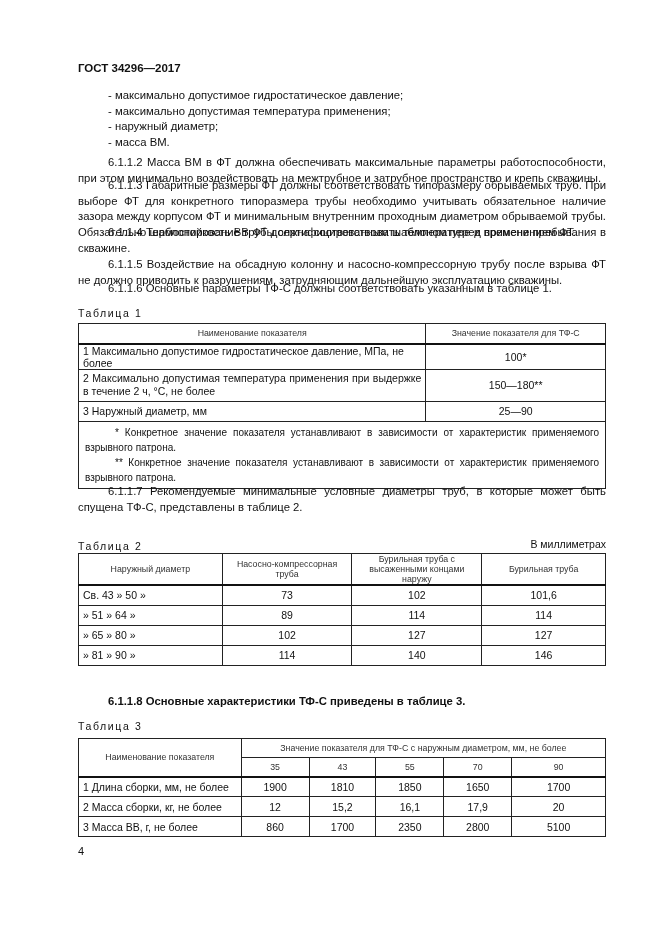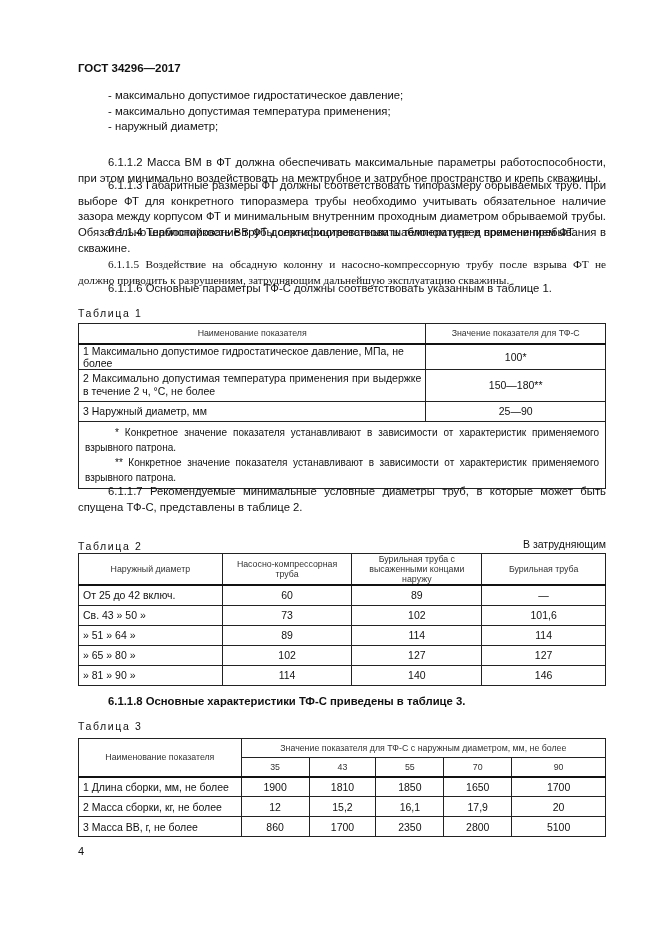--- a/index.html
+++ b/index.html
@@ -23,26 +23,27 @@
 </style>
 </head>
 <body>
 
 <div class="abs hdr">ГОСТ 34296—2017</div>
 
 <div class="abs bul txt" style="top:88px;">
   <div>- максимально допустимое гидростатическое давление;</div>
   <div>- максимально допустимая температура применения;</div>
   <div>- наружный диаметр;</div>
+  <div>- масса ВМ.</div>
 </div>
 
 <div class="abs para txt ind" style="top:155px;">6.1.1.2 Масса ВМ в ФТ должна обеспечивать максимальные параметры работоспособности, при этом минимально воздействовать на межтрубное и затрубное пространство и крепь скважины.</div>
 <div class="abs para txt ind" style="top:177px;top:178px;">6.1.1.3 Габаритные размеры ФТ должны соответствовать типоразмеру обрываемых труб. При выборе ФТ для конкретного типоразмера трубы необходимо учитывать обязательное наличие зазора между корпусом ФТ и минимальным внутренним проходным диаметром обрываемой трубы. Обязательно шаблонирование трубы сертифицированным шаблоном перед применением ФТ.</div>
 <div class="abs para txt ind" style="top:225px;">6.1.1.4 Термостойкость ВВ ФТ должна соответствовать температуре и времени пребывания в скважине.</div>
-<div class="abs para txt ind" style="top:257px;font-family:Liberation Serif, serif;">6.1.1.5 Воздействие на обсадную колонну и насосно-компрессорную трубу после взрыва ФТ не должно приводить к разрушениям, затрудняющим дальнейшую эксплуатацию скважины.</div>
+<div class="abs para txt ind" style="top:257px;">6.1.1.5 Воздействие на обсадную колонну и насосно-компрессорную трубу после взрыва ФТ не должно приводить к разрушениям, затрудняющим дальнейшую эксплуатацию скважины.</div>
 <div class="abs para txt ind" style="top:273px;top:281px;">6.1.1.6 Основные параметры ТФ-С должны соответствовать указанным в таблице 1.</div>
 
 <div class="abs cap" style="top:307px;">Таблица 1</div>
 <table class="outer" style="left:78px;top:323px;width:528px;">
   <colgroup>
       <col style="width:348px">
       <col style="width:180px">
     </colgroup>
   <tbody>
       <tr style="height:20px;" class="thick-b">
@@ -66,41 +67,35 @@
       <p>* Конкретное значение показателя устанавливают в зависимости от характеристик применяемого взрывного патрона.</p>
       <p>** Конкретное значение показателя устанавливают в зависимости от характеристик применяемого взрывного патрона.</p>
     </td>
   </tr>
 </tbody>
   </table>
 
 <div class="abs para txt ind" style="top:484px;">6.1.1.7 Рекомендуемые минимальные условные диаметры труб, в которые может быть спущена ТФ-С, представлены в таблице 2.</div>
 
 <div class="abs cap" style="top:504px;margin-top:36px;">Таблица 2</div>
-<div class="abs txt" style="right:55px;top:537px;font-size:10.5px;">В затрудняющим</div>
+<div class="abs txt" style="right:55px;top:537px;font-size:10.5px;">В миллиметрах</div>
 <table class="outer" style="left:78px;top:553px;width:528px;">
   <colgroup>
       <col style="width:144px">
       <col style="width:130px">
       <col style="width:130px">
       <col style="width:124px">
     </colgroup>
   <tbody>
       <tr style="height:29px;" class="thick-b">
     <th>Наружный диаметр</th>
     <th>Насосно-компрессорная труба</th>
     <th>Бурильная труба с высаженными концами наружу</th>
     <th>Бурильная труба</th>
   </tr>
-  <tr style="height:20px;">
-        <td>От 25 до 42 включ.</td>
-        <td class="c">60</td>
-        <td class="c">89</td>
-        <td class="c">—</td>
-      </tr>
   <tr style="height:20px;margin-top:21px;">
         <td>Св. 43 » 50 »</td>
         <td class="c">73</td>
         <td class="c">102</td>
         <td class="c">101,6</td>
       </tr>
   <tr style="height:20px;">
         <td>» 51 » 64 »</td>
         <td class="c">89</td>
         <td class="c">114</td>

